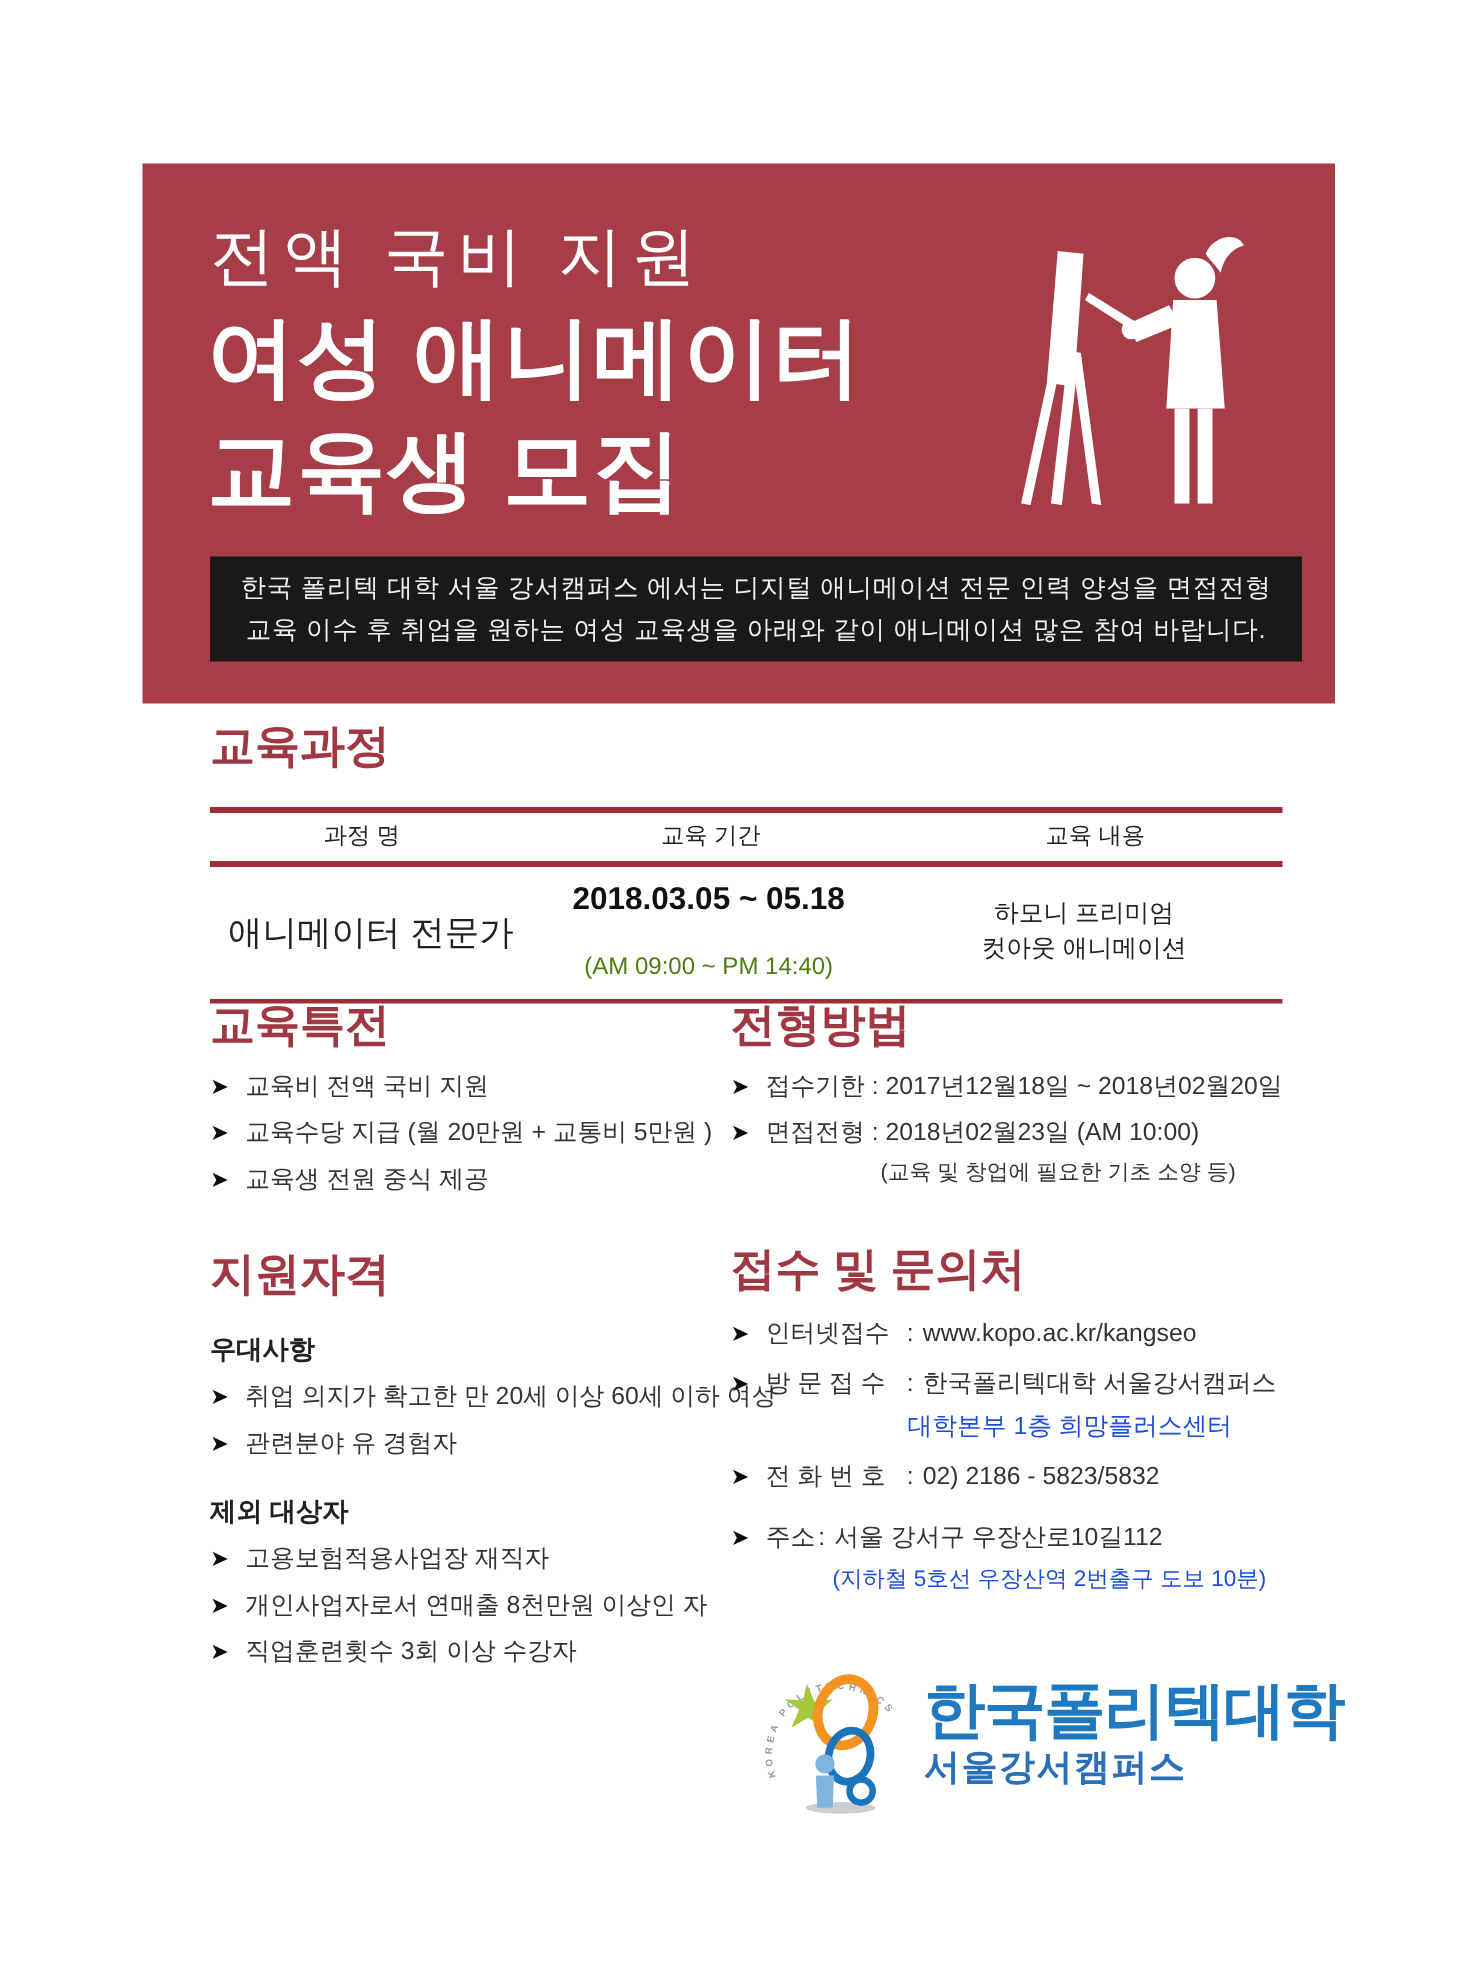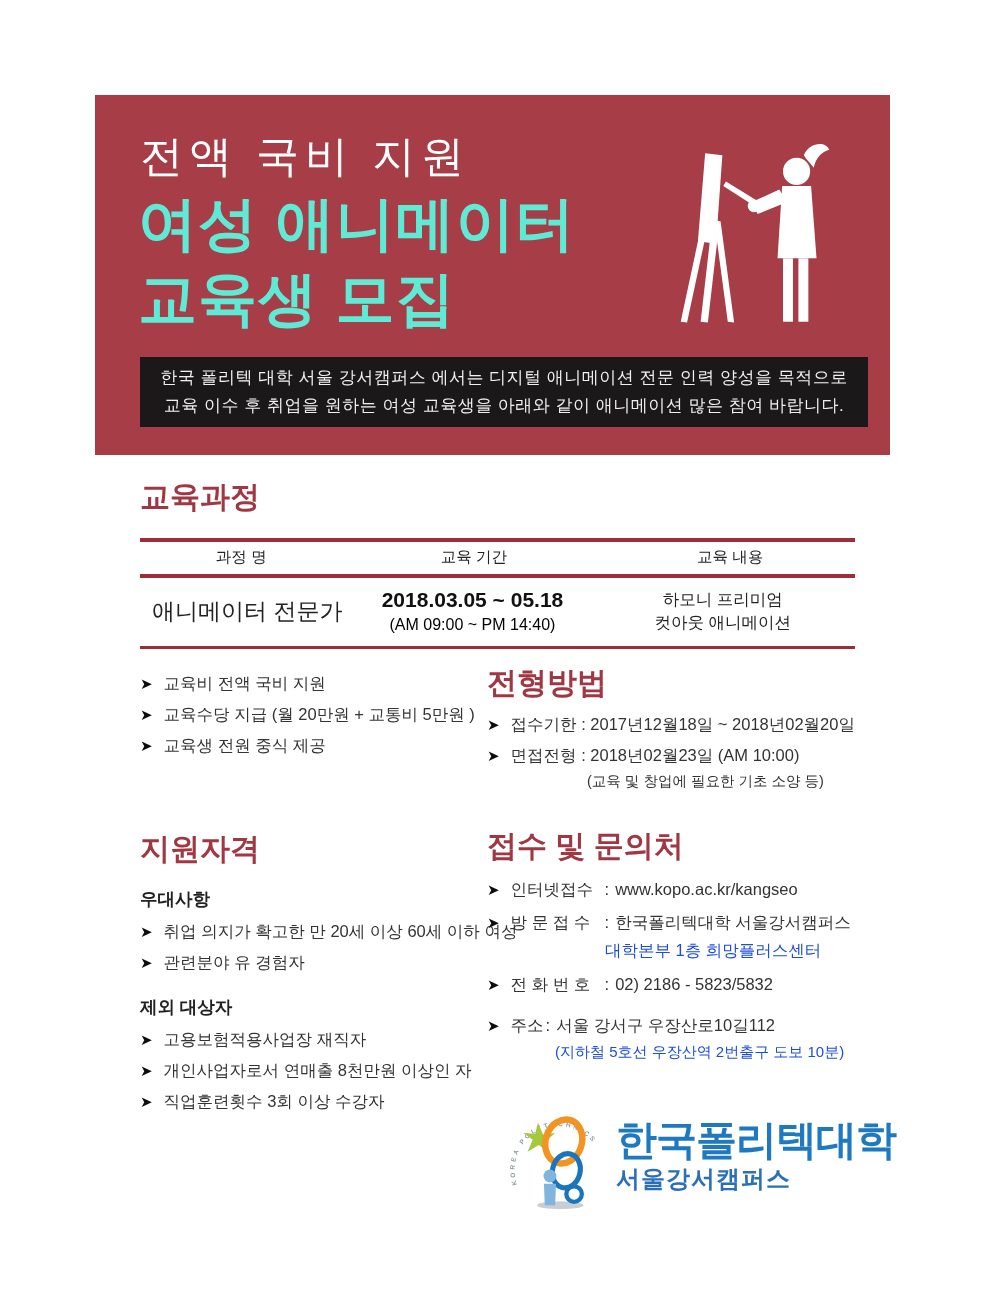--- a/index.html
+++ b/index.html
@@ -1,23 +1,23 @@
 <!DOCTYPE html>
 <html><head>
 <meta charset="utf-8">
 <style>
   html,body{margin:0;padding:0;background:#fff;}
   .page{
     position:relative;width:986px;height:1315px;background:#ffffff;overflow:hidden;
     font-family:"Liberation Sans","DejaVu Sans",sans-serif;color:#333;
   }
   
-  .hero{position:absolute;left:95px;top:95px;width:795px;height:360px;background:#A63D47;}
+  .hero{position:absolute;left:95px;top:109px;width:795px;height:360px;background:#A63D47;}
   .hero-kicker{position:absolute;left:45px;top:33px;font-size:43px;font-weight:400;color:#fff;letter-spacing:6px;}
-  .hero-title{position:absolute;left:43px;font-size:59px;font-weight:700;color:#5eead4;letter-spacing:1px;}
+  .hero-title{position:absolute;left:43px;font-size:59px;font-weight:700;color:#ffffff;letter-spacing:1px;}
   .hero-title.l1{top:90px;}
   .hero-title.l2{top:165px;}
   .painter{position:absolute;right:40px;top:38px;width:172px;height:200px;}
   .notice{
     position:absolute;left:45px;top:262px;width:728px;height:70px;background:#1B1819;
     display:flex;flex-direction:column;justify-content:center;align-items:center;
     color:#F2EFEF;font-size:17px;line-height:28px;letter-spacing:.5px;white-space:nowrap;
   }
   
   .sec-title{font-size:30px;font-weight:700;color:#A03843;letter-spacing:0;margin:0;}
@@ -27,21 +27,21 @@
   .t-line{height:4px;background:#9E2D38;}
   .t-line.thin{height:3px;}
   .t-row{display:flex;width:100%;}
   .t-c1{width:30%;text-align:center;}
   .t-c2{width:33%;text-align:center;}
   .t-c3{width:37%;text-align:center;}
   .t-head{padding:5px 0 6px 0;font-size:15.5px;color:#222;gap:20px;}
   .t-body{padding:10px 0 12px 0;align-items:center;}
   .course-name{font-size:23px;color:#222;}
   .period-main{font-size:21px;font-weight:700;color:#111;}
-  .period-sub{font-size:16px;color:#000000;margin-top:4px;}
+  .period-sub{font-size:16px;color:#4d7c0f;margin-top:24px;}
   .contents-line{font-size:16.5px;color:#222;line-height:23px;}
   
   .brow{display:flex;align-items:flex-start;margin-top:10px;font-size:16.5px;color:#333;line-height:21px;white-space:nowrap;}
   .arw{font-size:15px;color:#0c0c0c;margin-right:11px;line-height:21px;}
   .sub-note{font-size:14.5px;color:#333;margin-top:6px;white-space:nowrap;}
   .benefits{position:absolute;left:140px;top:663px;}
   .benefits .list{margin-top:8px;}
   .selection{position:absolute;left:487px;top:663px;}
   .selection .list{margin-top:8px;}
   .selection .sub-note{margin-left:100px;}
@@ -97,21 +97,21 @@
         <path d="M139,24 C145,10 163,8 167,18 C159,20 152,27 150,38 C146,32 141,28 139,24 Z"></path>
 
         <path d="M115,58 L147,58 L153,138 L110,138 Z"></path>
 
         <rect x="116" y="138" width="11" height="70"></rect>
         <rect x="133" y="138" width="11" height="70"></rect>
       </g>
     </svg>
 
     <div class="notice">
-      <div>한국 폴리텍 대학 서울 강서캠퍼스 에서는 디지털 애니메이션 전문 인력 양성을 목적으로</div>
+      <div>한국 폴리텍 대학 서울 강서캠퍼스 에서는 디지털 애니메이션 전문 인력 양성을 면접전형</div>
       <div>교육 이수 후 취업을 원하는 여성 교육생을 아래와 같이 애니메이션 많은 참여 바랍니다.</div>
     </div>
   </header>
 
   <section class="course">
     <h2 class="sec-title">교육과정</h2>
     <div class="tbl">
       <div class="t-line"></div>
       <div class="t-row t-head">
         <div class="t-c1">과정 명</div>
@@ -128,20 +128,21 @@
         <div class="t-c3">
           <div class="contents-line">하모니 프리미엄</div>
           <div class="contents-line">컷아웃 애니메이션</div>
         </div>
       </div>
       <div class="t-line thin"></div>
     </div>
   </section>
 
   <section class="benefits">
+    <h2 class="sec-title">교육특전</h2>
     <div class="list">
       <div class="brow">
         <span class="arw">➤</span>
         <span>교육비 전액 국비 지원</span>
       </div>
       <div class="brow">
         <span class="arw">➤</span>
         <span>교육수당 지급 (월 20만원 + 교통비 5만원 )</span>
       </div>
       <div class="brow">

